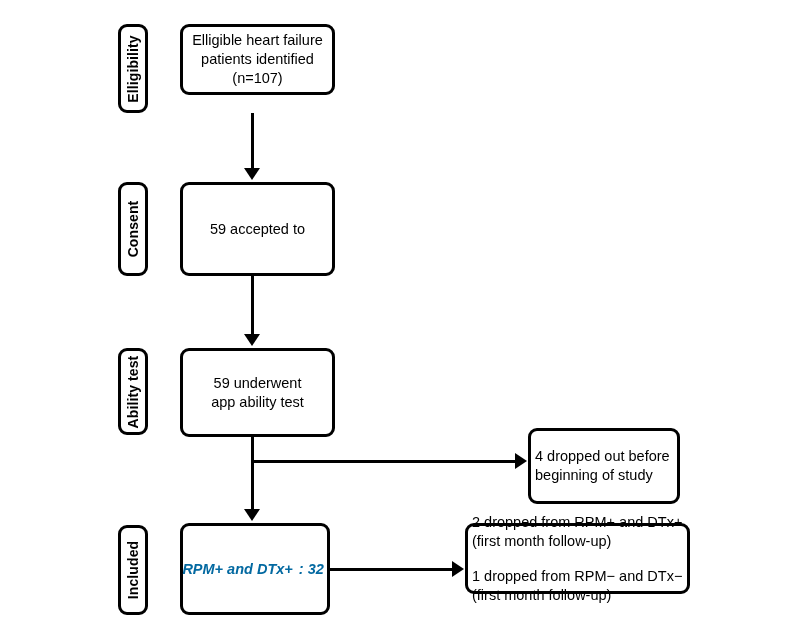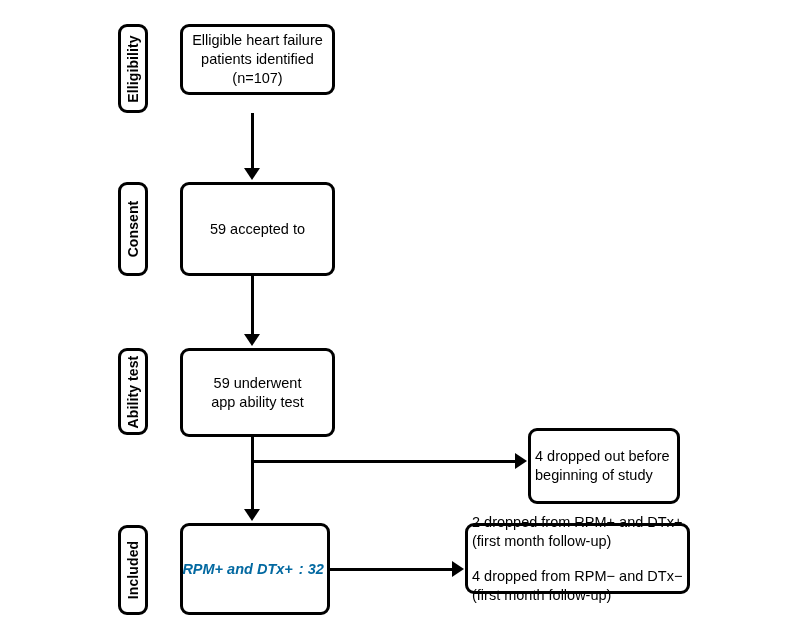--- a/index.html
+++ b/index.html
@@ -182,18 +182,18 @@
         </tr>
       </tbody>
     </table>
   </div>
 
   <div class="flow-box" style="left:465px; top:523px; width:225px; height:71px;">
     <div class="dropout-block">
       <div class="line l1">2 dropped from RPM+ and DTx+</div>
       <div class="line l2">(first month follow-up)</div>
       <div class="dropout-gap"></div>
-      <div class="line l1">4 dropped from RPM− and DTx−</div>
+      <div class="line l1">1 dropped from RPM− and DTx−</div>
       <div class="line l2">(first month follow-up)</div>
     </div>
   </div>
 
 </div>
 
 </body></html>

